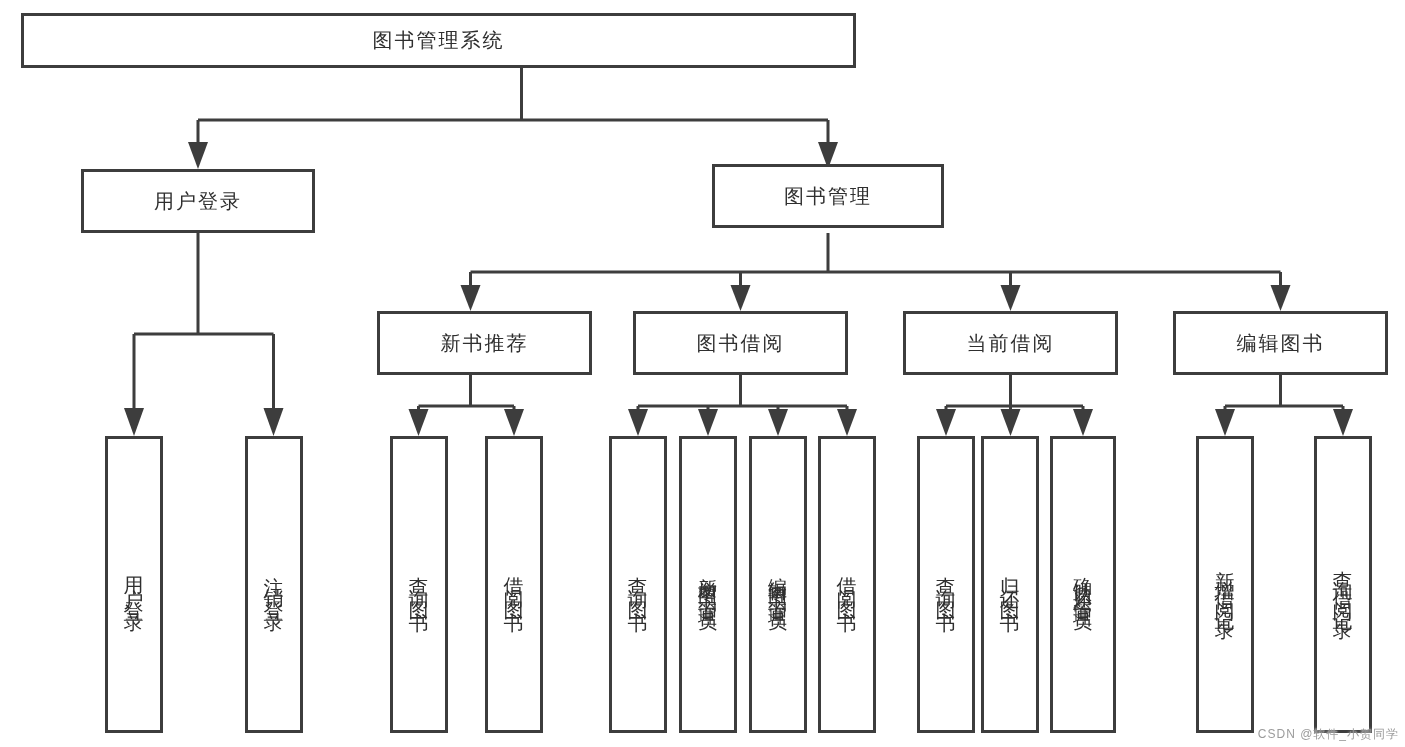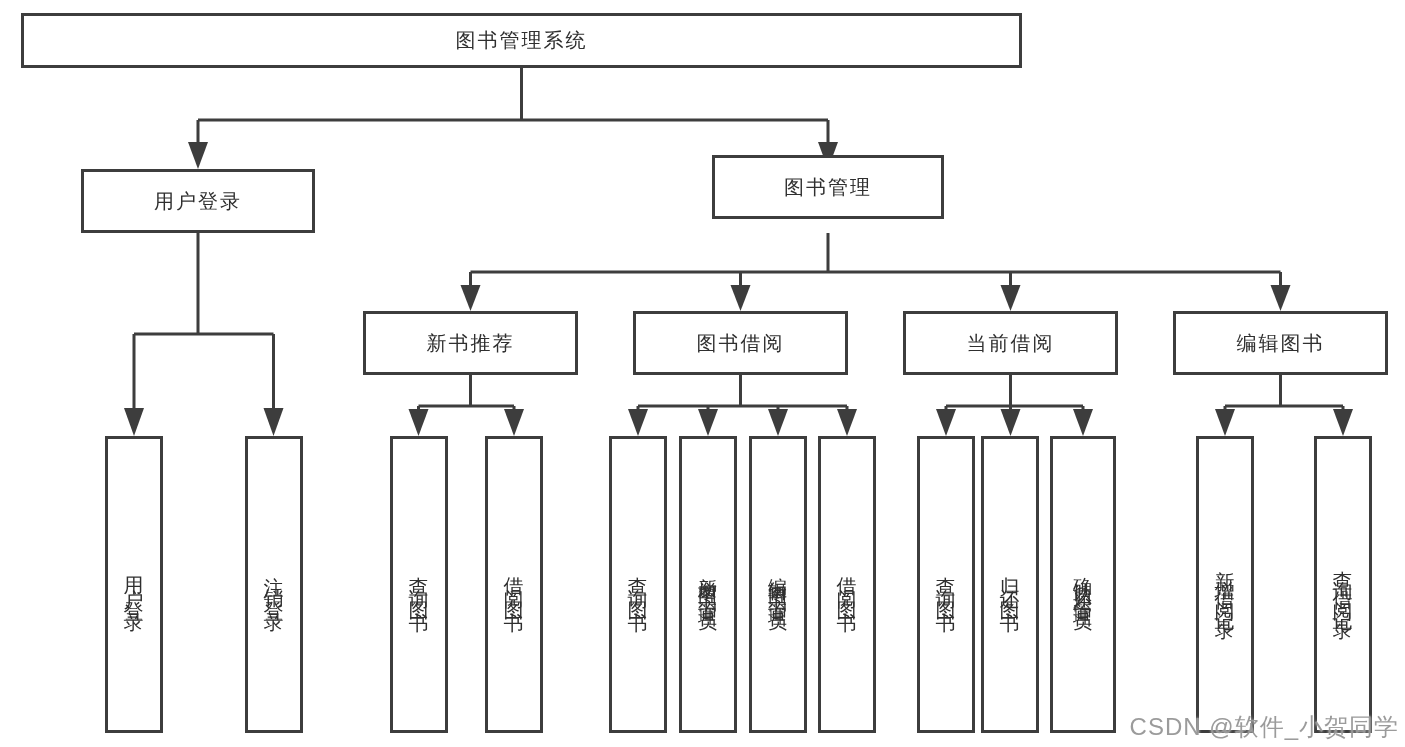--- a/index.html
+++ b/index.html
@@ -15,21 +15,21 @@
   .h-node span{
     font-size:20px;letter-spacing:2px;color:#2f2f2f;white-space:nowrap;
   }
   .v-node span{
     writing-mode:vertical-rl;text-orientation:mixed;line-height:1;
     font-size:20px;letter-spacing:12px;color:#2f2f2f;
   }
   .v-node span.sp-mid{letter-spacing:10px;}
   .v-node span.sp-tight{font-size:19px;letter-spacing:5px;}
   .watermark{
-    position:absolute;right:6px;bottom:4px;font-size:24px;letter-spacing:1px;
+    position:absolute;right:6px;bottom:4px;font-size:12px;letter-spacing:1px;
     color:rgba(150,150,150,0.95);text-shadow:0 0 3px #ffffff;white-space:nowrap;
   }
 </style>
 </head>
 <body>
 
 <div class="canvas">
 
   <svg width="1405" height="747" viewBox="0 0 1405 747">
 
@@ -88,32 +88,32 @@
 
     <g stroke="#3d3d3d" stroke-width="3" fill="none">
       <path d="M1280.5 375 V406 M1225 406 H1343 M1225 406 V414 M1343 406 V414"></path>
     </g>
     <g fill="#3d3d3d" stroke="none">
       <polygon points="1215,409 1235,409 1225,436"></polygon>
       <polygon points="1333,409 1353,409 1343,436"></polygon>
     </g>
   </svg>
 
-  <div class="node h-node" style="left:21px;top:13px;width:1001px;height:55px">
+  <div class="node h-node" style="left:21px;top:13px;width:835px;height:55px">
     <span>图书管理系统</span>
   </div>
 
   <div class="node h-node" style="left:81px;top:169px;width:234px;height:64px">
     <span>用户登录</span>
   </div>
-  <div class="node h-node" style="left:712px;top:155px;width:232px;height:64px">
+  <div class="node h-node" style="left:712px;top:164px;width:232px;height:64px">
     <span>图书管理</span>
   </div>
 
-  <div class="node h-node" style="left:363px;top:311px;width:215px;height:64px">
+  <div class="node h-node" style="left:377px;top:311px;width:215px;height:64px">
     <span>新书推荐</span>
   </div>
   <div class="node h-node" style="left:903px;top:311px;width:215px;height:64px">
     <span>当前借阅</span>
   </div>
   <div class="node h-node" style="left:633px;top:311px;width:215px;height:64px">
     <span>图书借阅</span>
   </div>
   <div class="node h-node" style="left:1173px;top:311px;width:215px;height:64px">
     <span>编辑图书</span>

